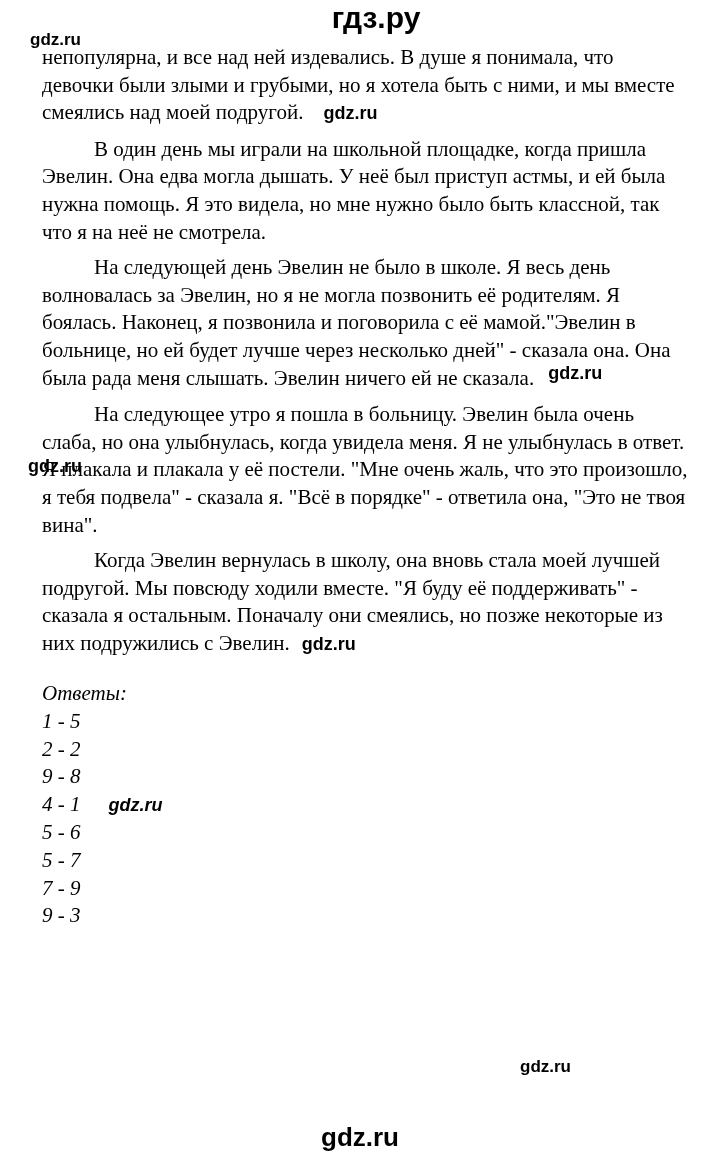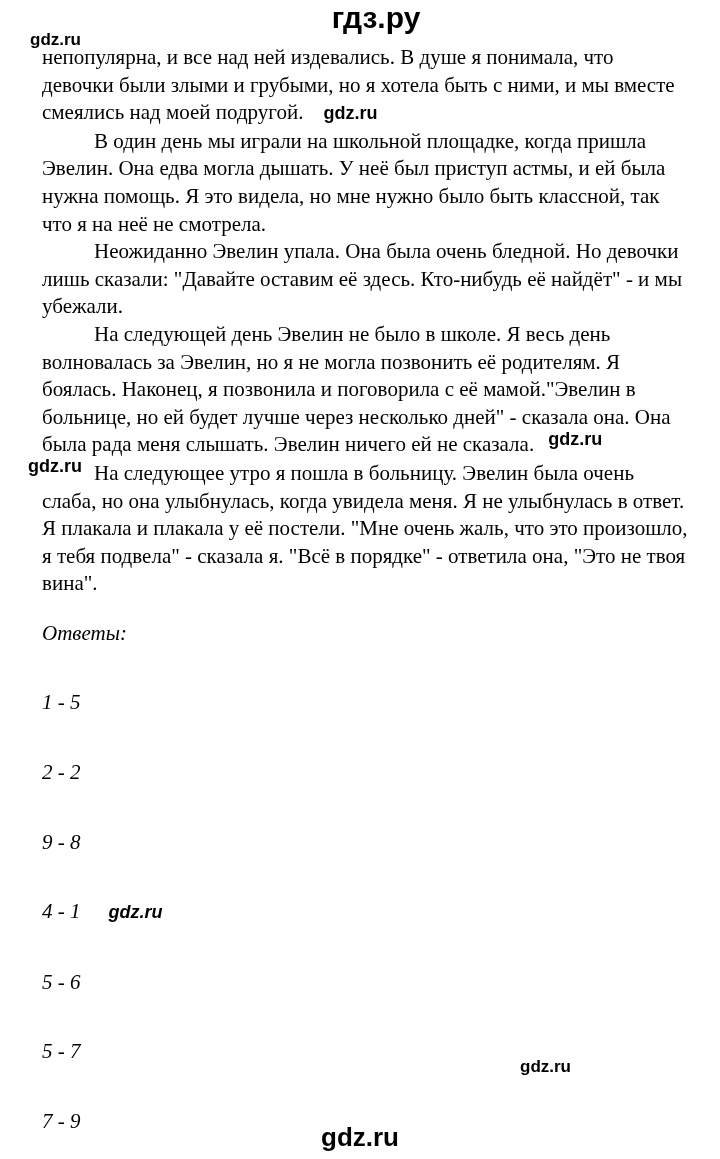--- a/index.html
+++ b/index.html
@@ -75,31 +75,31 @@
     font-size: 21px;
     line-height: 27.6px;
     text-align: left;
   }
   .para {
     margin: 0;
     padding: 0;
   }
   .para.indent {
     text-indent: 52px;
+    margin-top: 8px;
   }
   .answers {
     margin-top: 22px;
     font-style: italic;
   }
   .answers-label {
     line-height: 27.6px;
   }
   .answer-row {
     line-height: 27.6px;
-    margin-top: 42px;
   }
   .footer-brand {
     position: absolute;
     top: 1122px;
     left: 0;
     width: 100%;
     text-align: center;
     font-family: "Liberation Sans", sans-serif;
     font-weight: bold;
     font-size: 26px;
@@ -118,26 +118,26 @@
   <span class="wm wm-para5-left">gdz.ru</span>
 
   <span class="wm wm-right-lower">gdz.ru</span>
 
   <div class="content">
 
     <p class="para"><span>непопулярна, и все над ней издевались. В душе я понимала, что девочки были злыми и грубыми, но я хотела быть с ними, и мы вместе смеялись над моей подругой.</span><span class="wm wm-inline">gdz.ru</span></p>
 
     <p class="para indent"><span>В один день мы играли на школьной площадке, когда пришла Эвелин. Она едва могла дышать. У неё был приступ астмы, и ей была нужна помощь. Я это видела, но мне нужно было быть классной, так что я на неё не смотрела.</span></p>
 
-    <p class="para indent"><span>Неожиданно Эвелин упала. Она была очень бледной. Но девочки лишь сказали: "Давайте оставим её здесь. Кто-нибудь её найдёт" - и мы убежали.</span></p>
 
     <p class="para indent"><span>На следующей день Эвелин не было в школе. Я весь день волновалась за Эвелин, но я не могла позвонить её родителям. Я боялась. Наконец, я позвонила и поговорила с её мамой."Эвелин в больнице, но ей будет лучше через несколько дней" - сказала она. Она была рада меня слышать. Эвелин ничего ей не сказала.</span><span class="wm wm-raised">gdz.ru</span></p>
 
     <p class="para indent"><span>На следующее утро я пошла в больницу. Эвелин была очень слаба, но она улыбнулась, когда увидела меня. Я не улыбнулась в ответ. Я плакала и плакала у её постели. "Мне очень жаль, что это произошло, я тебя подвела" - сказала я. "Всё в порядке" - ответила она, "Это не твоя вина".</span></p>
 
+    <p class="para indent"><span>Когда Эвелин вернулась в школу, она вновь стала моей лучшей подругой. Мы повсюду ходили вместе. "Я буду её поддерживать" - сказала я остальным. Поначалу они смеялись, но позже некоторые из них подружились с Эвелин.</span><span class="wm wm-inline-tight">gdz.ru</span></p>
 
 
 
     <div class="answers">
       <div class="answers-label">Ответы:</div>
 
       <div class="answer-row"><span>1 - 5</span></div>
 
       <div class="answer-row"><span>2 - 2</span></div>
 

